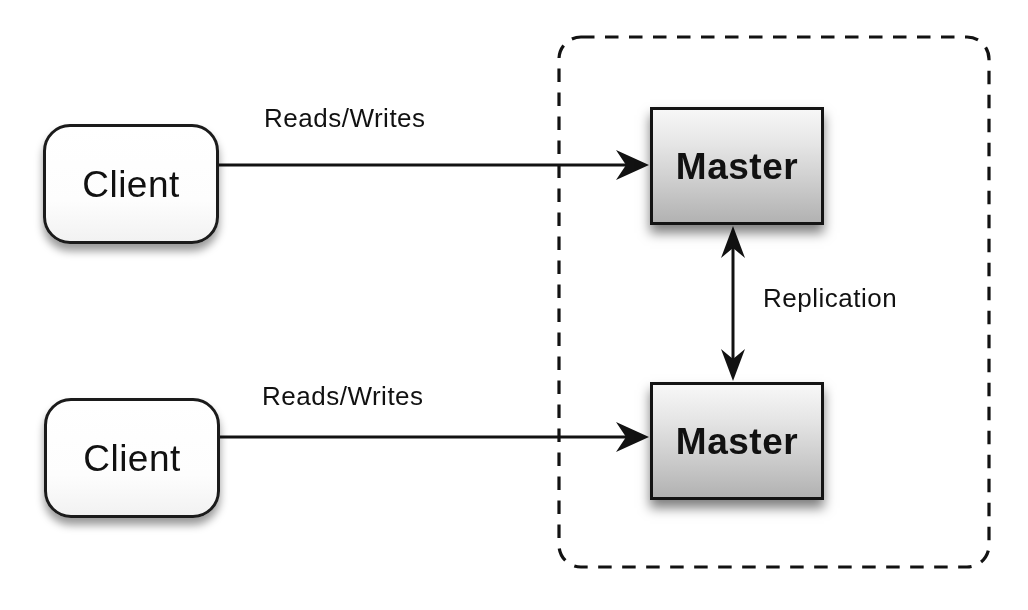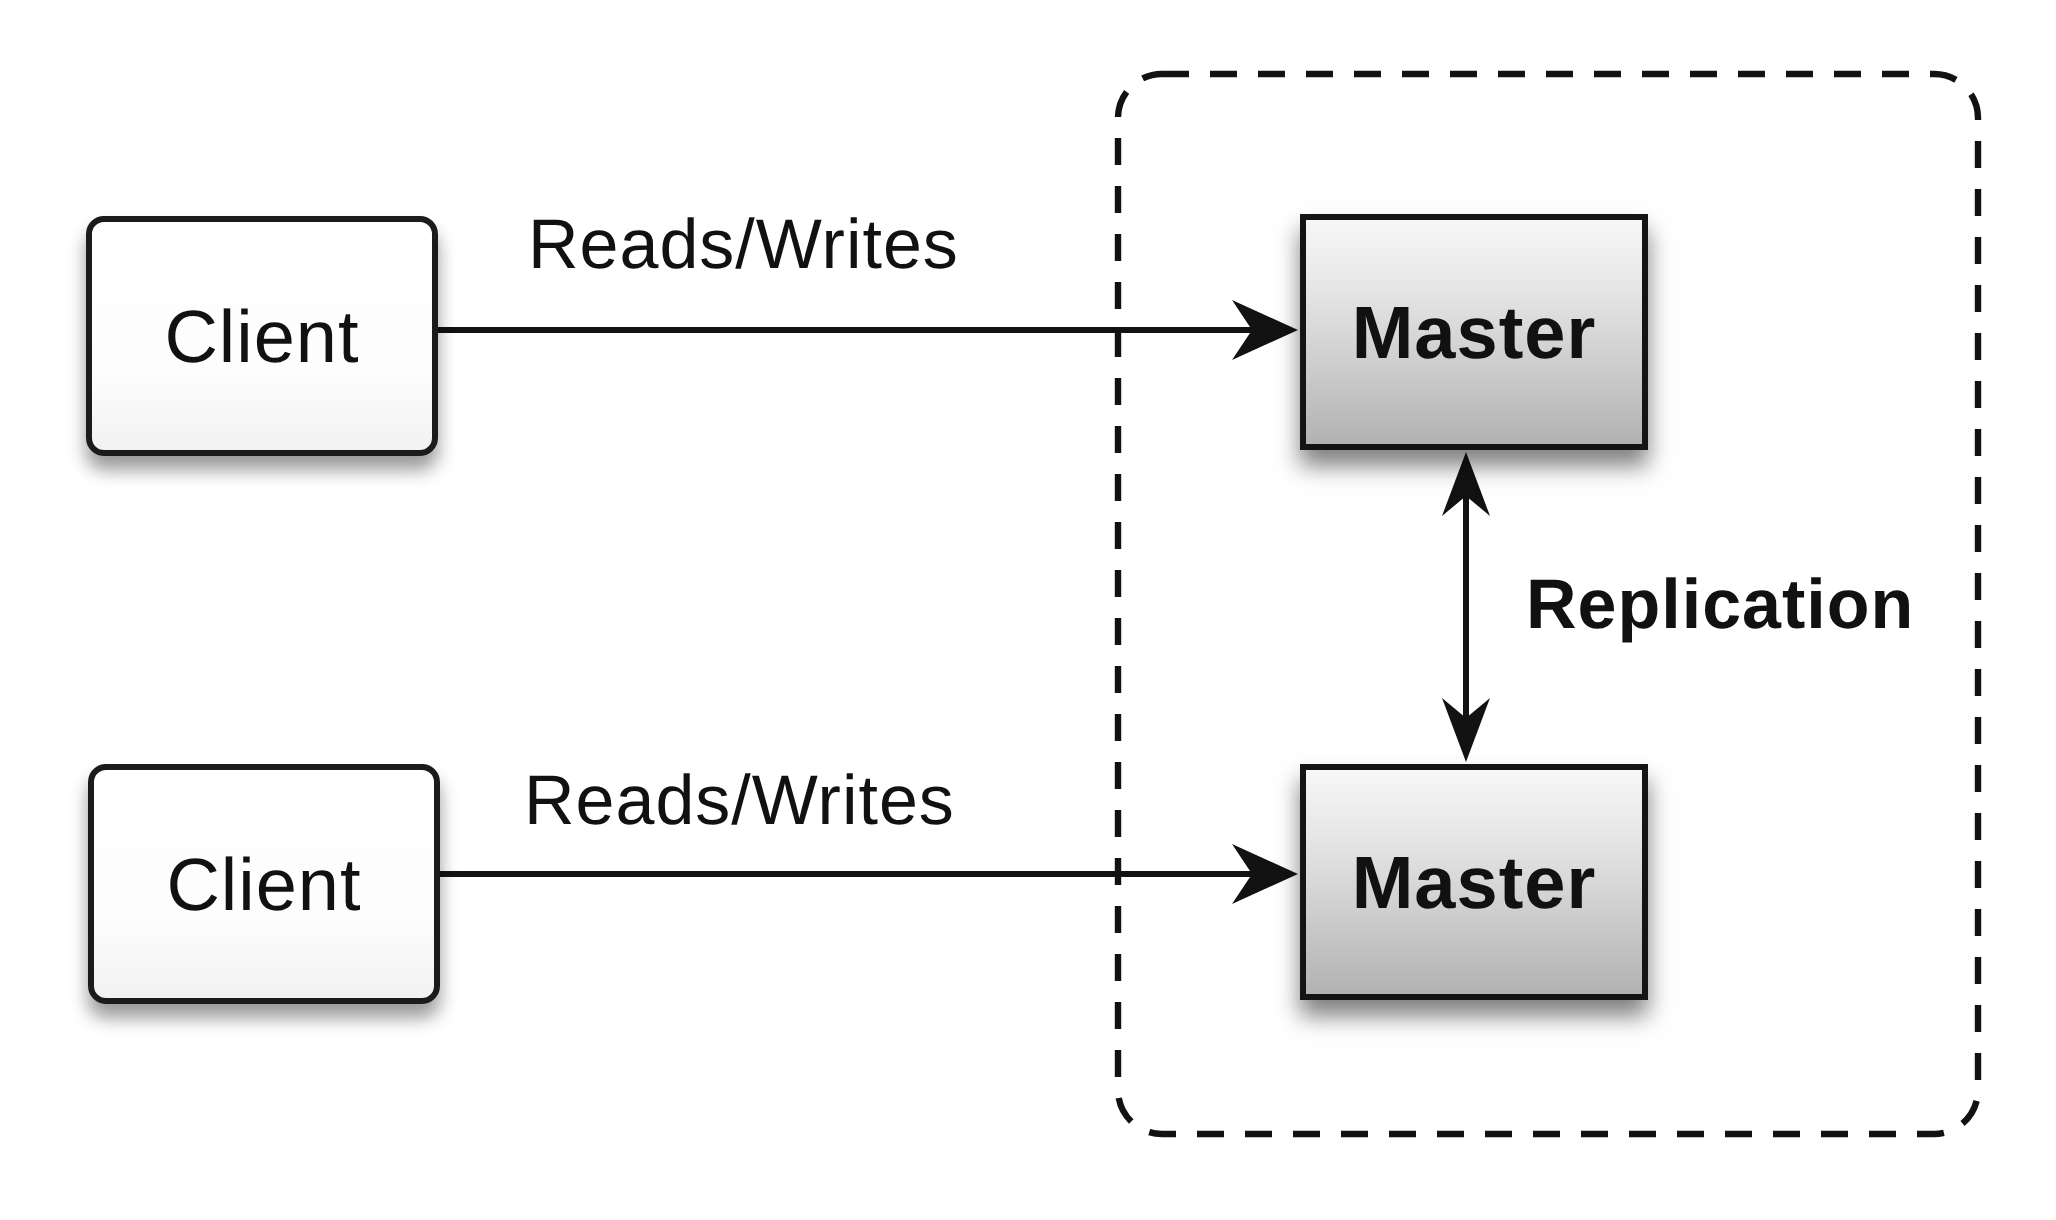--- a/index.html
+++ b/index.html
@@ -30,47 +30,48 @@
     justify-content: center;
     font-size: 37px;
     line-height: 1;
     letter-spacing: 0.5px;
     color: #111111;
   }
   .client {
     width: 170px;
     height: 114px;
     border: 3px solid #1b1b1b;
-    border-radius: 9px;
+    border-radius: 27px;
     background: linear-gradient(180deg, #ffffff 0%, #fdfdfd 65%, #f2f2f2 100%);
     box-shadow: 0 7px 9px rgba(0,0,0,0.40);
+    margin-top: 16px;
   }
   .client-1 { left: 43px;  top: 108px; }
   .client-2 { left: 44px;  top: 382px; }
   .master {
     width: 168px;
     height: 112px;
     border: 3px solid #141414;
     background: linear-gradient(180deg, #f7f7f7 0%, #e6e6e6 30%, #cfcfcf 62%, #b2b2b2 100%);
     box-shadow: 0 8px 11px rgba(0,0,0,0.50);
     font-weight: bold;
   }
   .master-1 { left: 650px; top: 107px; }
   .master-2 { left: 650px; top: 382px; }
   .edge-label {
     position: absolute;
-    font-size: 35px;
+    font-size: 26px;
     line-height: 1;
     letter-spacing: 0.5px;
     white-space: nowrap;
     color: #111111;
   }
   .rw-1 { left: 264px; top: 105px; }
   .rw-2 { left: 262px; top: 383px; }
-  .repl { left: 763px; top: 285px; font-weight: bold; }
+  .repl { left: 763px; top: 285px; }
 </style>
 </head>
 <body>
 
 <div class="stage">
 
   <svg class="layer" viewBox="0 0 1028 610" aria-hidden="true">
 
     <rect x="559" y="37" width="430" height="530" rx="22" ry="22" fill="none" stroke="#121212" stroke-width="3.2" stroke-dasharray="13.5 10.5"></rect>
 

